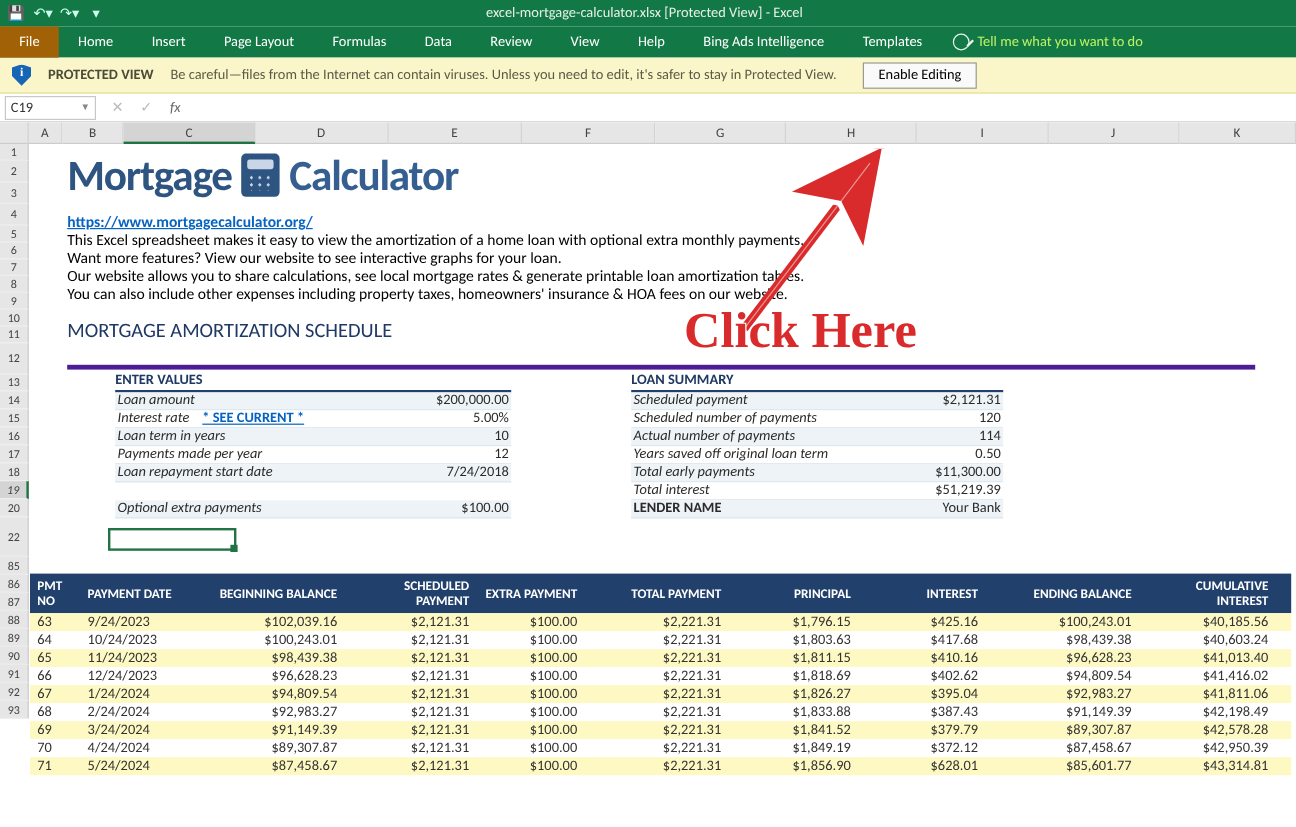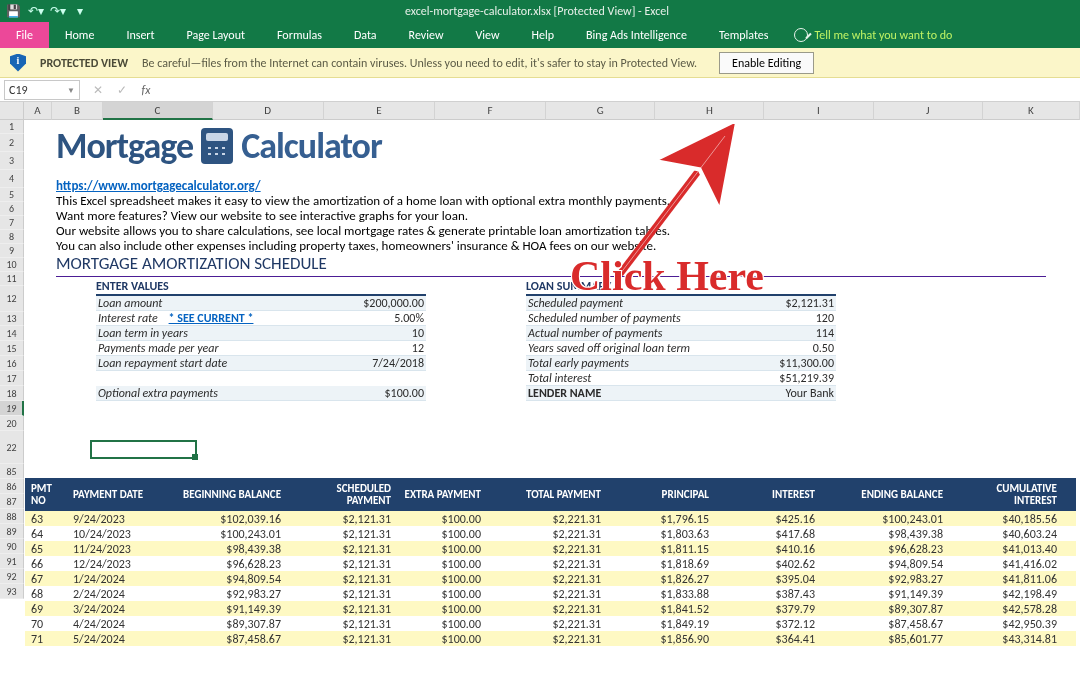--- a/index.html
+++ b/index.html
@@ -7,21 +7,21 @@
 
   
   .titlebar { height: 22px; background: #127946; color: #fff; display: flex; align-items: center; font-size: 12px; }
   .qat { display: flex; align-items: center; gap: 2px; padding: 0 4px; }
   .qat span { display: inline-flex; width: 20px; height: 20px; align-items: center; justify-content: center; color: #cfe; cursor: pointer; font-size: 12px; }
   .titlebar-text { flex: 1; text-align: center; font-size: 12px; color: #e6efe8; }
 
   
   .ribbon { height: 26px; background: #127946; display: flex; align-items: stretch; color: #fff; font-size: 12px; }
   .ribbon .tab { padding: 0 16px; display: flex; align-items: center; cursor: pointer; }
-  .ribbon .tab.file { background: #ec4899; }
+  .ribbon .tab.file { background: #a16207; }
   .tellme { display: flex; align-items: center; gap: 6px; padding: 0 10px; color: #bef264; }
   .tellme .bulb { width: 14px; height: 14px; border: 1.5px solid #e7f3eb; border-radius: 50%; position: relative; }
   .tellme .bulb:after { content: ""; position: absolute; width: 7px; height: 2px; background: #e7f3eb; right: -5px; top: 6px; transform: rotate(-45deg); }
 
   
   .protected { height: 30px; background: #fbf6c9; border-bottom: 1px solid #e5dd93; display: flex; align-items: center; padding: 0 10px; gap: 14px; font-size: 12px; }
   .protected .shield { width: 16px; height: 18px; background: #1765b5; clip-path: polygon(50% 0, 100% 15%, 100% 55%, 50% 100%, 0 55%, 0 15%); position: relative; }
   .protected .shield:after { content: "i"; position: absolute; width: 100%; text-align: center; top: 1px; color: #fff; font-weight: bold; font-size: 10px; font-family: Georgia, serif; }
   .protected .pv-label { font-weight: bold; color: #4b4b38; }
   .protected .pv-msg { color: #5b5b46; }
@@ -52,21 +52,21 @@
   .logo { margin-top: 4px; display: flex; align-items: center; gap: 8px; }
   .logo .w1 { font-size: 36px; font-weight: 600; color: #2e5481; letter-spacing: -1px; }
   .logo .iconcalc { width: 32px; height: 36px; background: #2e5481; border-radius: 4px; position: relative; }
   .logo .iconcalc:before { content: ""; position: absolute; top: 5px; left: 5px; right: 5px; height: 8px; background: #c9d6e7; border-radius: 2px; }
   .logo .iconcalc:after { content: ""; position: absolute; top: 17px; left: 5px; right: 5px; bottom: 5px;
     background-image: radial-gradient(#c9d6e7 1.5px, transparent 1.5px); background-size: 7px 6px; }
   .logo .w2 { font-size: 36px; font-weight: 600; color: #365f91; letter-spacing: -1px; }
   .url { color: #0563c1; text-decoration: underline; margin-top: 10px; font-size: 13px; font-weight: bold; }
   .desc { font-size: 13px; color: #000; line-height: 15px; margin-top: 0; }
 
-  .sched-title { font-size: 17px; color: #1f3864; letter-spacing: 0px; font-weight: 400; border-bottom: 1px solid #4c1d95; padding-bottom: 2px; width: 990px; }
+  .sched-title { font-size: 17px; color: #1f3864; margin-top: 12px; letter-spacing: 0px; font-weight: 400; border-bottom: 4px solid #4c1d95; padding-bottom: 18px; width: 990px; }
 
   .two-col { display: flex; gap: 100px; margin-top: 2px; }
   .section-hdr { font-weight: bold; color: #1f3864; font-size: 12px; border-bottom: 2px solid #21416c; padding-bottom: 1px; }
   .kv { display: flex; border-bottom: 1px solid #d9e5ed; height: 15px; align-items: center; font-style: italic; font-size: 12px; color: #2b2b2b; background: #edf3f7; gap: 32px; }
   .kv:nth-child(odd) { background: #fff; }
   .kv .k { flex: 1; padding-left: 2px; }
   .kv .v { width: 96px; text-align: right; padding-right: 2px; font-style: normal; }
   .kv .link { color: #0563c1; text-decoration: underline; font-weight: bold; font-style: normal; }
   .enter .kv .v { text-align: right; }
   .summary { width: 310px; }
@@ -393,21 +393,21 @@
             <div class="c-ci">$42,950.39</div>
           </div>
           <div class="amort-row">
             <div class="c-no">71</div>
             <div class="c-date">5/24/2024</div>
             <div class="c-bb">$87,458.67</div>
             <div class="c-sp">$2,121.31</div>
             <div class="c-ep">$100.00</div>
             <div class="c-tp">$2,221.31</div>
             <div class="c-pr">$1,856.90</div>
-            <div class="c-int">$364.41</div>
+            <div class="c-int">$628.01</div>
             <div class="c-eb">$85,601.77</div>
             <div class="c-ci">$43,314.81</div>
           </div>
         </div>
     </div>
   </div>
 
   <svg class="arrow-ann" style="left:590px; top:22px; width:180px; height:160px;">
     <defs>
       <marker id="ah" markerWidth="12" markerHeight="12" refX="9" refY="6" orient="auto">

